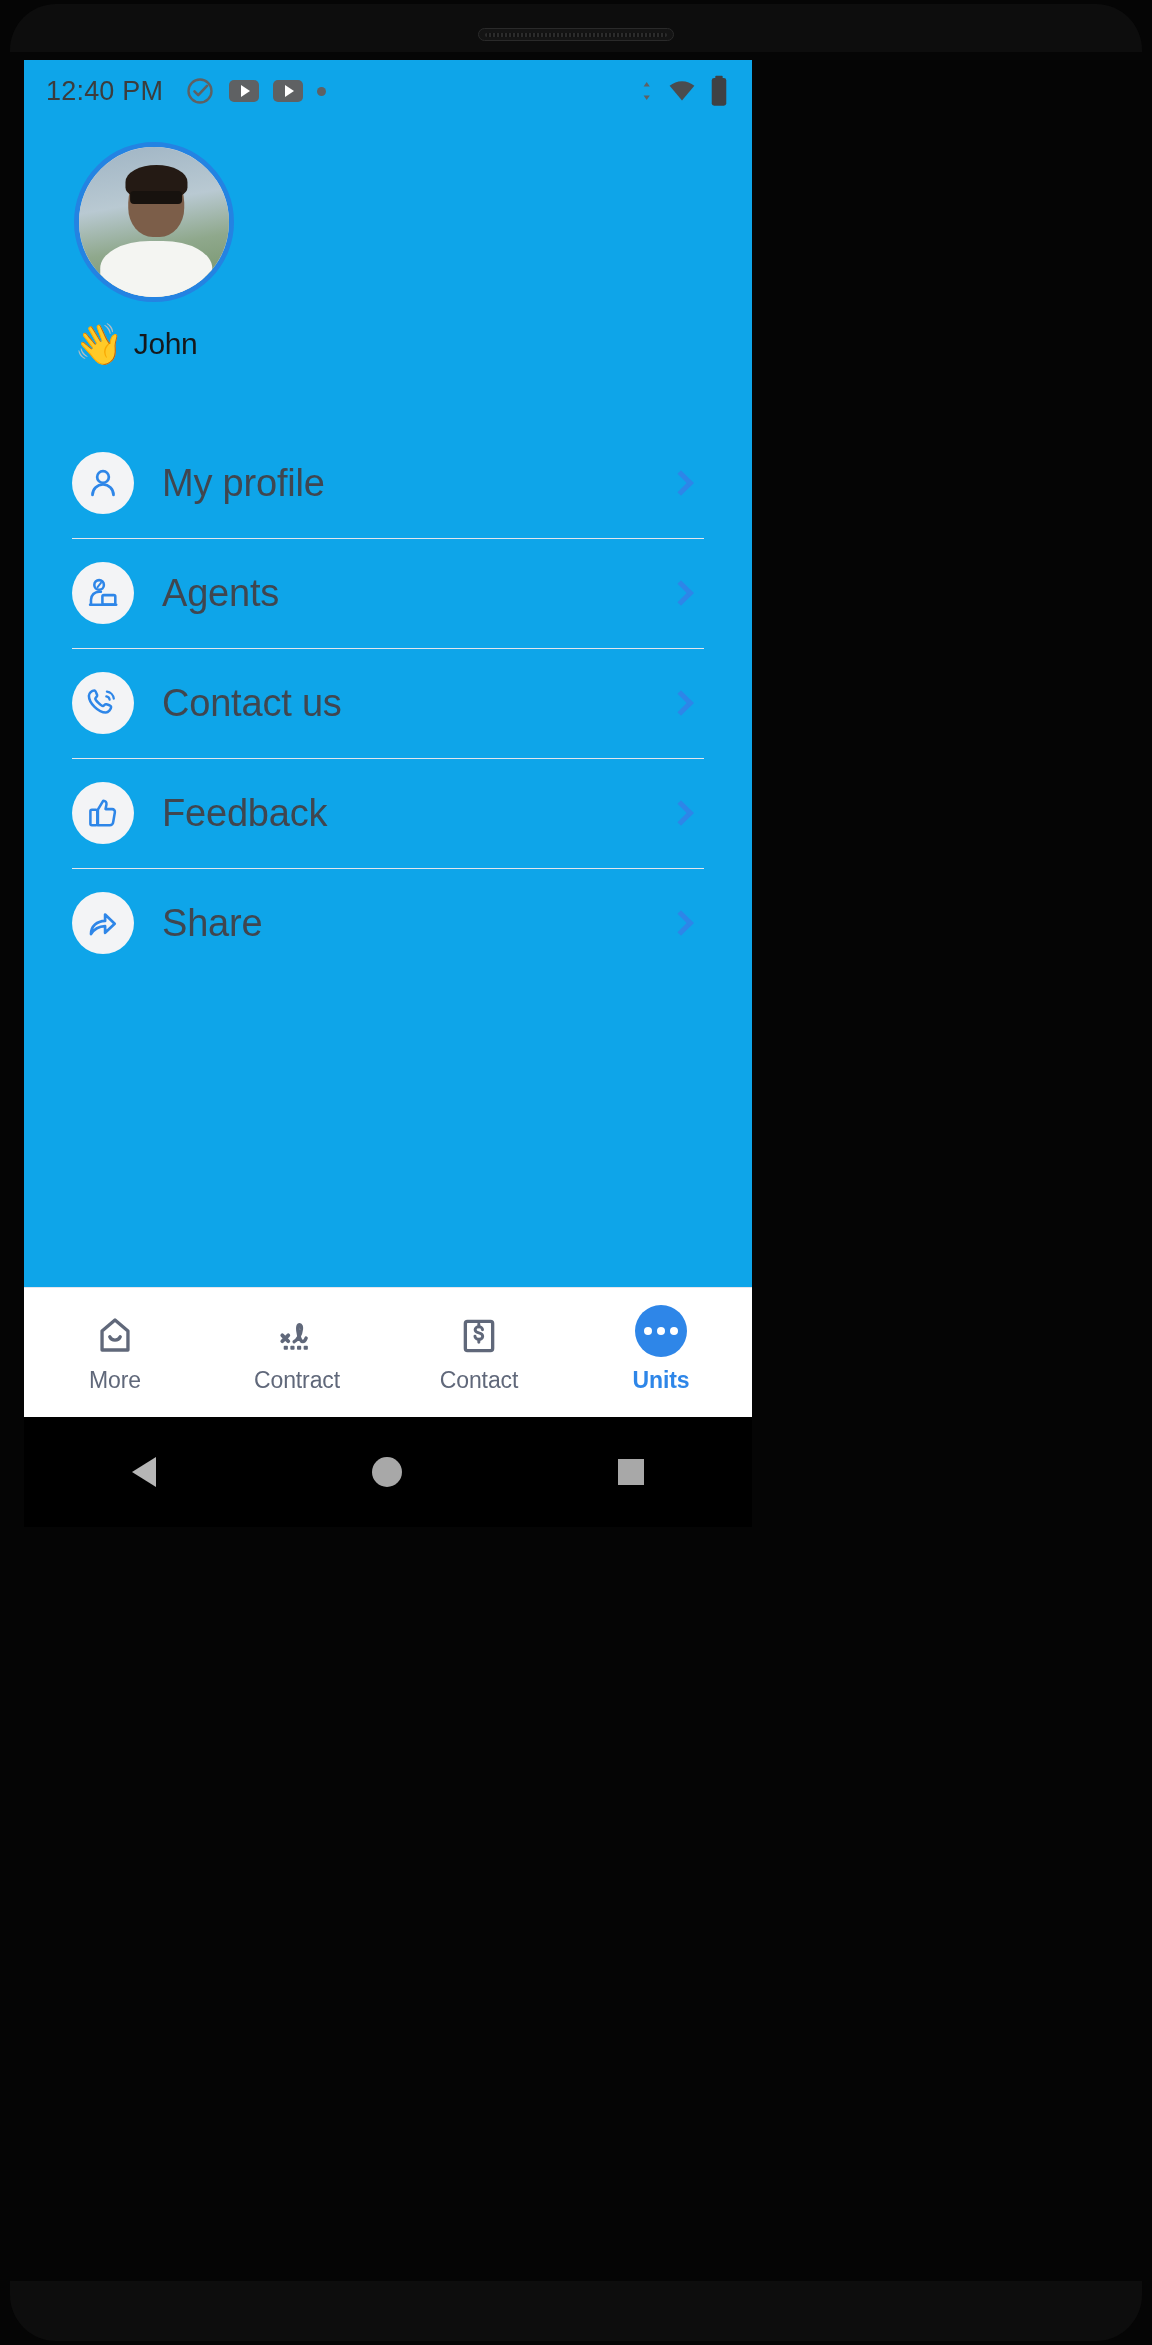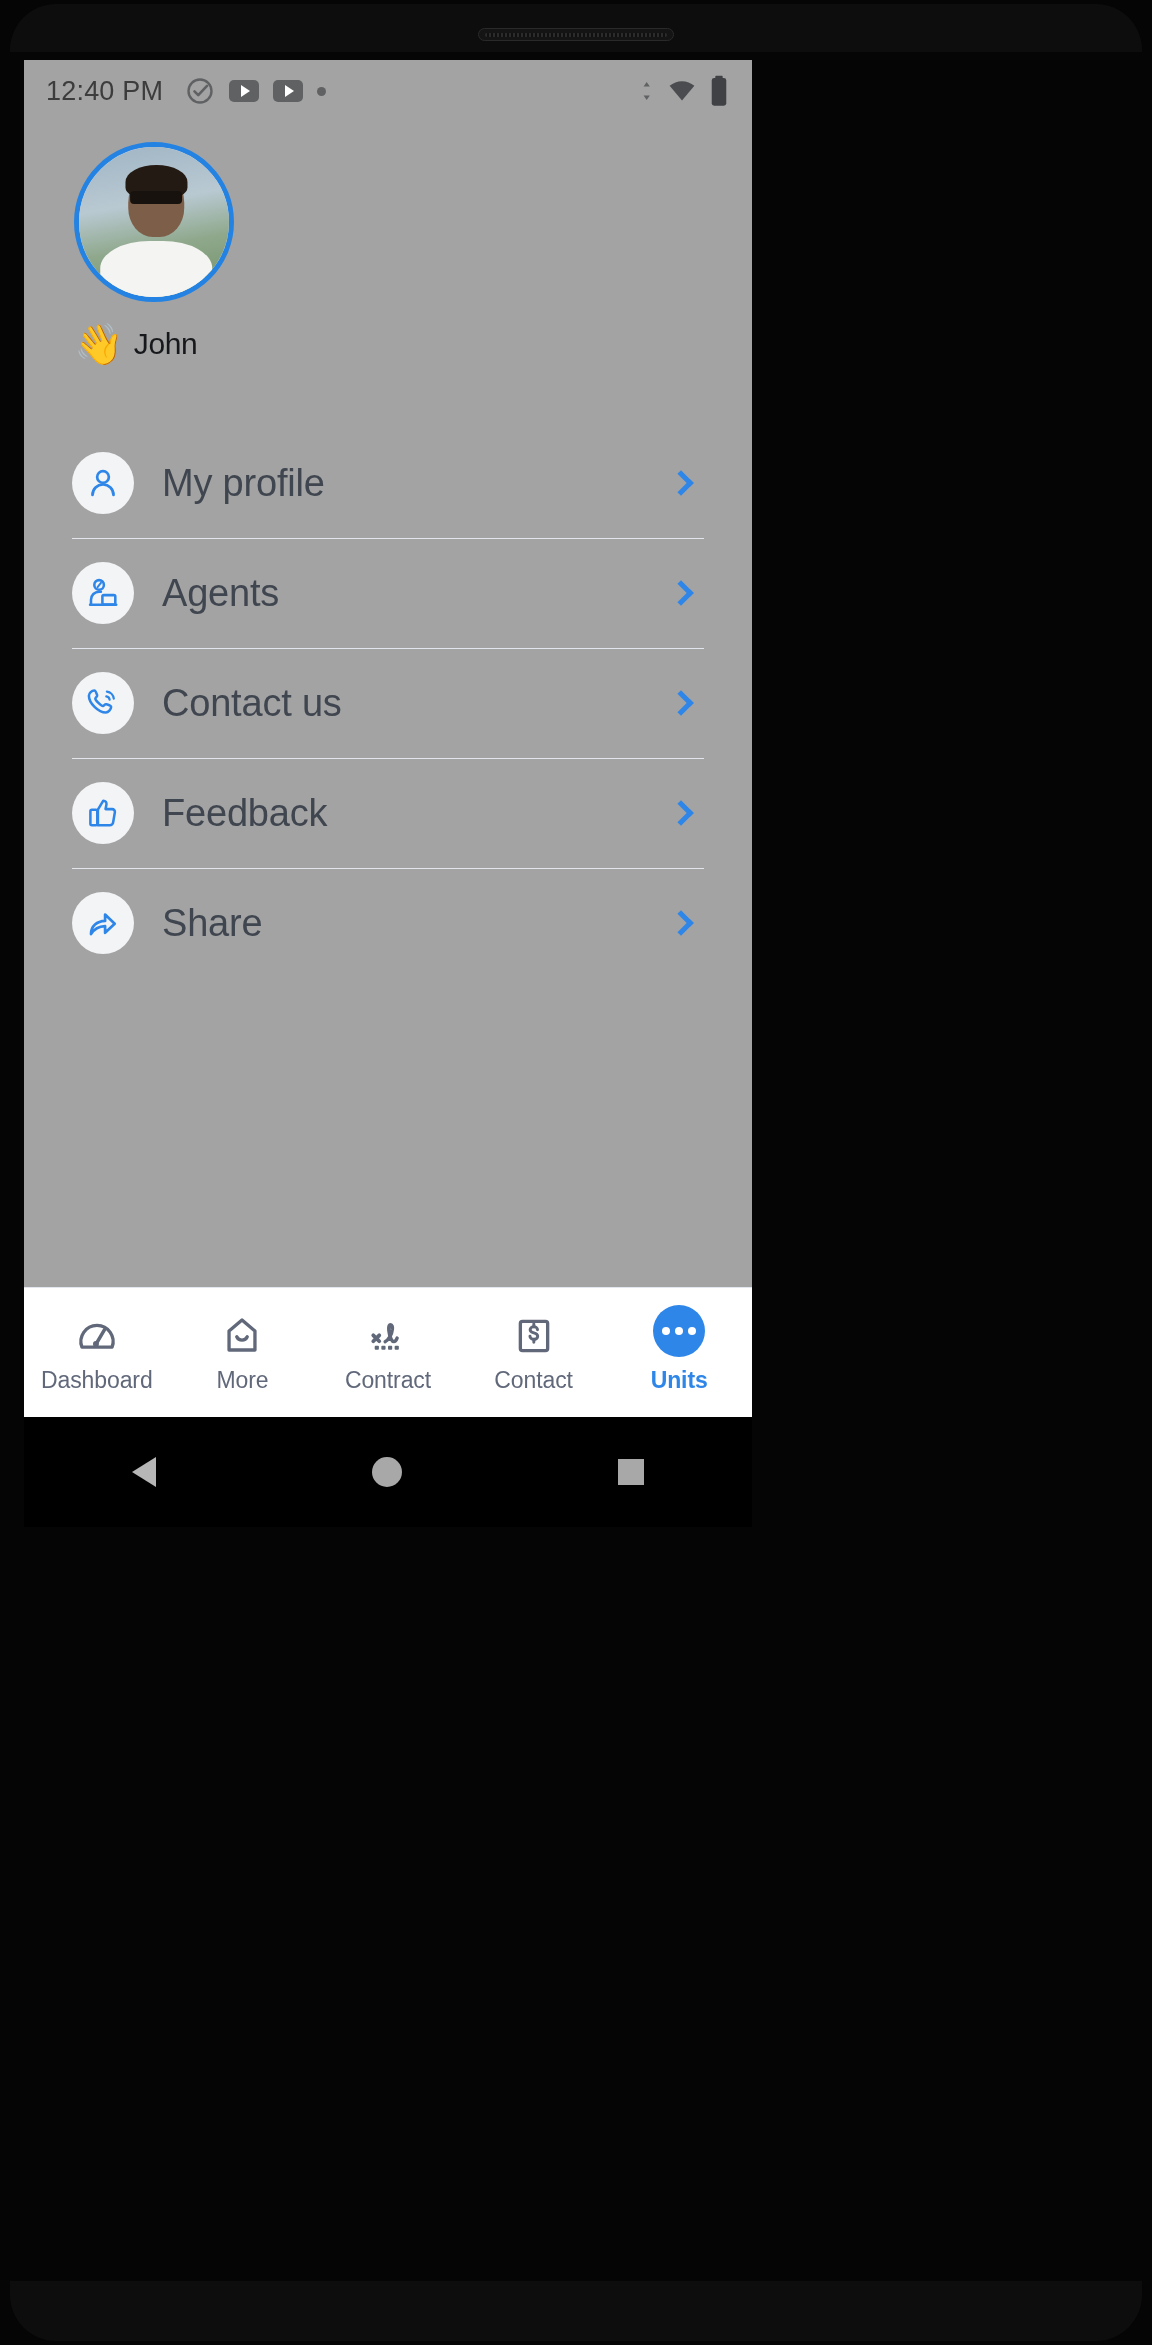--- a/index.html
+++ b/index.html
@@ -38,21 +38,21 @@
     position:absolute; left:10px; bottom:4px;
     width:1132px; height:60px;
     background:#0d0d0d;
     border-bottom-left-radius:46px; border-bottom-right-radius:46px;
   }
 
   
   .screen {
     position:absolute; left:24px; top:60px;
     width:728px; height:1357px;
-    background:#a3a3a3;
+    background:#0ea5e9;
     overflow:hidden;
   }
 
   
   .statusbar{
     position:relative;
     height:62px;
     display:flex; align-items:center;
     padding:0 22px;
   }
@@ -332,30 +332,20 @@
           </svg>
         </div>
         <div class="m-label">Share</div>
         <div class="chev"></div>
       </div>
 
     </div>
 
     <div class="tabbar">
 
-      <div class="tab">
-        <div class="tab-ico">
-          <svg width="42" height="42" viewBox="0 0 24 24">
-            <path d="M3.4 18.4a9.2 9.2 0 1 1 17.2 0z" fill="none" stroke="#60687a" stroke-width="1.9" stroke-linejoin="round"></path>
-            <path d="M11.6 16.4 16.4 8.2" fill="none" stroke="#60687a" stroke-width="2" stroke-linecap="round"></path>
-            <circle cx="11.4" cy="16.6" r="1.7" fill="#60687a"></circle>
-          </svg>
-        </div>
-        <div class="tab-label">Dashboard</div>
-      </div>
 
       <div class="tab">
         <div class="tab-ico">
           <svg width="42" height="42" viewBox="0 0 24 24">
             <path d="M4.6 20V9.2L12 2.8l7.4 6.4V20z" fill="none" stroke="#60687a" stroke-width="1.9" stroke-linejoin="round"></path>
             <path d="M9 12.4a3.3 3.3 0 0 0 6 0" fill="none" stroke="#60687a" stroke-width="1.9" stroke-linecap="round"></path>
           </svg>
         </div>
         <div class="tab-label">More</div>
       </div>

